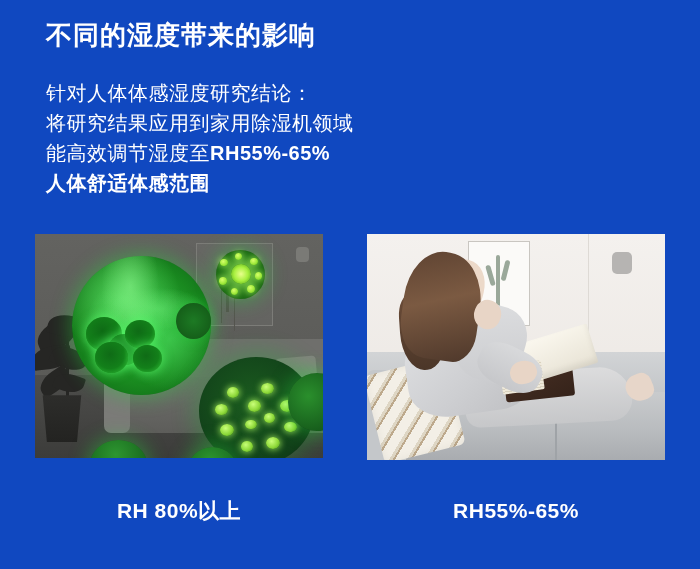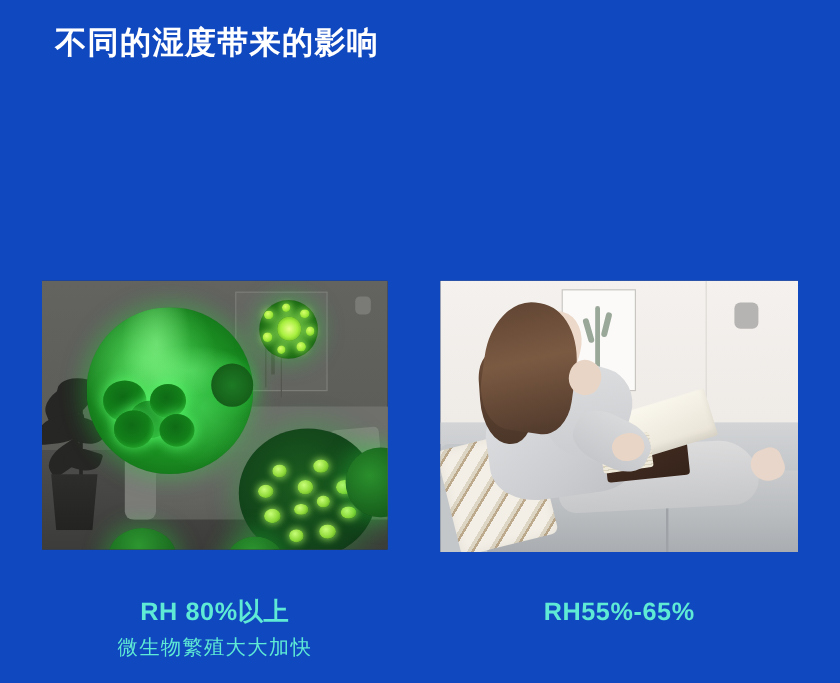--- a/index.html
+++ b/index.html
@@ -435,21 +435,21 @@
     width: 14%; height: 13%;
     background: repeating-linear-gradient(180deg, #efe9da 0 2px, #d9d2bf 2px 3px);
     border-radius: 2px;
     transform: rotate(-8deg);
   }
 
   
   .caption {
     position: absolute;
     text-align: center;
-    color: #5eead4;
+    color: #ffffff;
   }
   .caption-left  { left: 35px;  top: 497px; width: 288px; }
   .caption-right { left: 367px; top: 497px; width: 298px; }
   .caption .cap-title {
     font-size: 21px;
     font-weight: bold;
     letter-spacing: 0.5px;
     line-height: 27px;
     white-space: nowrap;
   }
@@ -462,20 +462,26 @@
     white-space: nowrap;
   }
 </style>
 </head>
 <body>
 
 <div class="poster">
 
   <div class="headline">不同的湿度带来的影响</div>
 
+  <div class="body-copy">
+    <div class="line">针对人体体感湿度研究结论：</div>
+    <div class="line">将研究结果应用到家用除湿机领域</div>
+    <div class="line"><span>能高效调节湿度至</span><span class="strong">RH55%-65%</span></div>
+    <div class="line bold">人体舒适体感范围</div>
+  </div>
 
   <div class="photo photo-left">
     <div class="room-dark">
       <div class="dk-wall"></div>
       <div class="dk-floor"></div>
       <div class="dk-frame"></div>
       <div class="dk-knob"></div>
       <div class="dk-sofa"></div>
       <div class="dk-sofa-back"></div>
       <div class="dk-sofa-arm"></div>
@@ -561,20 +567,19 @@
         <div class="w-head"></div>
         <div class="w-hair"></div>
         <div class="w-hand-head"></div>
         <div class="w-hand-book"></div>
       </div>
     </div>
   </div>
 
   <div class="caption caption-left">
     <div class="cap-title">RH 80%以上</div>
-    <div class="cap-sub">微生物繁殖大大加快</div>
   </div>
 
   <div class="caption caption-right">
     <div class="cap-title">RH55%-65%</div>
   </div>
 
 </div>
 
 </body></html>

